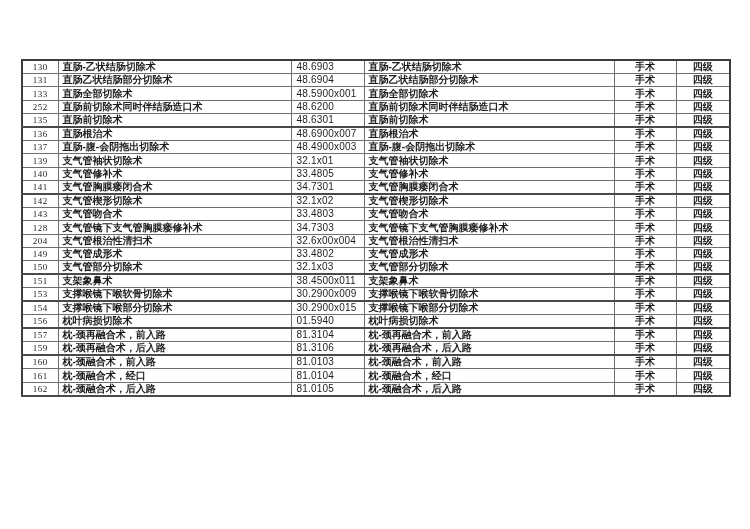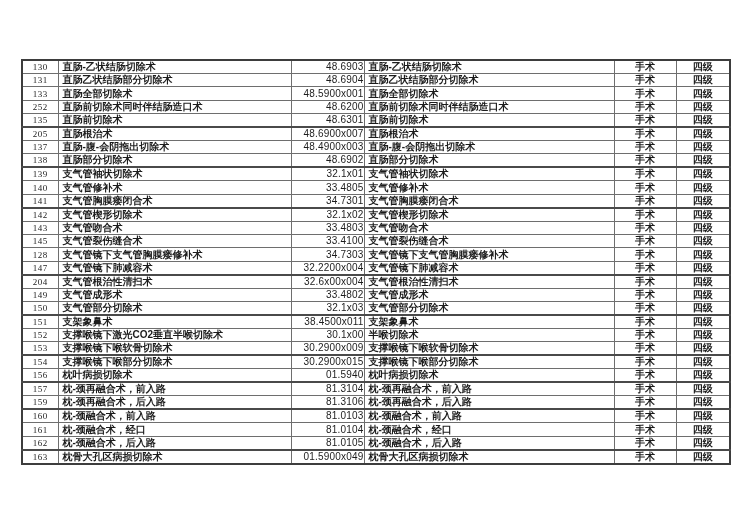--- a/index.html
+++ b/index.html
@@ -40,21 +40,21 @@
     font-weight: 400;
     letter-spacing: 0.5px;
   }
   td.c-name, td.c-name2 {
     text-align: left;
     padding-left: 4px;
     font-size: 10px;
     font-weight: 700;
   }
   td.c-code {
-    text-align: right;
+    text-align: left;
     padding-left: 5px;
     font-size: 10px;
     font-weight: 400;
     letter-spacing: 0.2px;
   }
   td.c-cat, td.c-level {
     text-align: center;
     font-size: 10px;
     font-weight: 700;
   }
@@ -107,43 +107,35 @@
         </tr>
         <tr class="thick">
           <td class="c-num">135</td>
           <td class="c-name">直肠前切除术</td>
           <td class="c-code">48.6301</td>
           <td class="c-name2">直肠前切除术</td>
           <td class="c-cat">手术</td>
           <td class="c-level">四级</td>
         </tr>
         <tr>
-          <td class="c-num">205</td>
+          <td class="c-num">136</td>
           <td class="c-name">直肠根治术</td>
           <td class="c-code">48.6900x007</td>
           <td class="c-name2">直肠根治术</td>
           <td class="c-cat">手术</td>
           <td class="c-level">四级</td>
         </tr>
         <tr>
           <td class="c-num">137</td>
           <td class="c-name">直肠-腹-会阴拖出切除术</td>
           <td class="c-code">48.4900x003</td>
           <td class="c-name2">直肠-腹-会阴拖出切除术</td>
           <td class="c-cat">手术</td>
           <td class="c-level">四级</td>
         </tr>
-        <tr class="thick">
-          <td class="c-num">138</td>
-          <td class="c-name">直肠部分切除术</td>
-          <td class="c-code">48.6902</td>
-          <td class="c-name2">直肠部分切除术</td>
-          <td class="c-cat">手术</td>
-          <td class="c-level">四级</td>
-        </tr>
         <tr>
           <td class="c-num">139</td>
           <td class="c-name">支气管袖状切除术</td>
           <td class="c-code">32.1x01</td>
           <td class="c-name2">支气管袖状切除术</td>
           <td class="c-cat">手术</td>
           <td class="c-level">四级</td>
         </tr>
         <tr>
           <td class="c-num">140</td>
@@ -171,43 +163,27 @@
         </tr>
         <tr>
           <td class="c-num">143</td>
           <td class="c-name">支气管吻合术</td>
           <td class="c-code">33.4803</td>
           <td class="c-name2">支气管吻合术</td>
           <td class="c-cat">手术</td>
           <td class="c-level">四级</td>
         </tr>
         <tr>
-          <td class="c-num">145</td>
-          <td class="c-name">支气管裂伤缝合术</td>
-          <td class="c-code">33.4100</td>
-          <td class="c-name2">支气管裂伤缝合术</td>
-          <td class="c-cat">手术</td>
-          <td class="c-level">四级</td>
-        </tr>
-        <tr>
           <td class="c-num">128</td>
           <td class="c-name">支气管镜下支气管胸膜瘘修补术</td>
           <td class="c-code">34.7303</td>
           <td class="c-name2">支气管镜下支气管胸膜瘘修补术</td>
           <td class="c-cat">手术</td>
           <td class="c-level">四级</td>
         </tr>
-        <tr class="thick">
-          <td class="c-num">147</td>
-          <td class="c-name">支气管镜下肺减容术</td>
-          <td class="c-code">32.2200x004</td>
-          <td class="c-name2">支气管镜下肺减容术</td>
-          <td class="c-cat">手术</td>
-          <td class="c-level">四级</td>
-        </tr>
         <tr>
           <td class="c-num">204</td>
           <td class="c-name">支气管根治性清扫术</td>
           <td class="c-code">32.6x00x004</td>
           <td class="c-name2">支气管根治性清扫术</td>
           <td class="c-cat">手术</td>
           <td class="c-level">四级</td>
         </tr>
         <tr>
           <td class="c-num">149</td>
@@ -226,28 +202,20 @@
           <td class="c-level">四级</td>
         </tr>
         <tr>
           <td class="c-num">151</td>
           <td class="c-name">支架象鼻术</td>
           <td class="c-code">38.4500x011</td>
           <td class="c-name2">支架象鼻术</td>
           <td class="c-cat">手术</td>
           <td class="c-level">四级</td>
         </tr>
-        <tr>
-          <td class="c-num">152</td>
-          <td class="c-name">支撑喉镜下激光CO2垂直半喉切除术</td>
-          <td class="c-code">30.1x00</td>
-          <td class="c-name2">半喉切除术</td>
-          <td class="c-cat">手术</td>
-          <td class="c-level">四级</td>
-        </tr>
         <tr class="thick">
           <td class="c-num">153</td>
           <td class="c-name">支撑喉镜下喉软骨切除术</td>
           <td class="c-code">30.2900x009</td>
           <td class="c-name2">支撑喉镜下喉软骨切除术</td>
           <td class="c-cat">手术</td>
           <td class="c-level">四级</td>
         </tr>
         <tr>
           <td class="c-num">154</td>
@@ -295,26 +263,18 @@
           <td class="c-code">81.0104</td>
           <td class="c-name2">枕-颈融合术，经口</td>
           <td class="c-cat">手术</td>
           <td class="c-level">四级</td>
         </tr>
         <tr class="thick">
           <td class="c-num">162</td>
           <td class="c-name">枕-颈融合术，后入路</td>
           <td class="c-code">81.0105</td>
           <td class="c-name2">枕-颈融合术，后入路</td>
-          <td class="c-cat">手术</td>
-          <td class="c-level">四级</td>
-        </tr>
-        <tr>
-          <td class="c-num">163</td>
-          <td class="c-name">枕骨大孔区病损切除术</td>
-          <td class="c-code">01.5900x049</td>
-          <td class="c-name2">枕骨大孔区病损切除术</td>
           <td class="c-cat">手术</td>
           <td class="c-level">四级</td>
         </tr>
       </tbody>
   </table>
 </div>
 
 </body></html>

